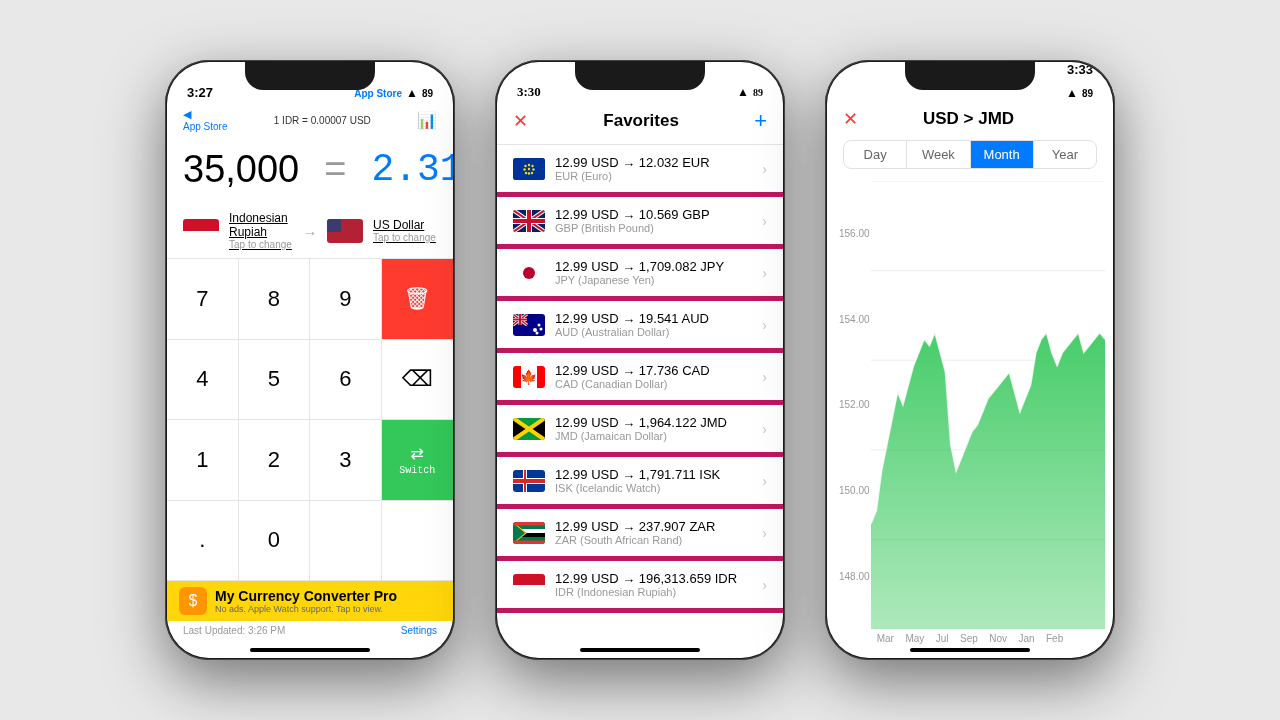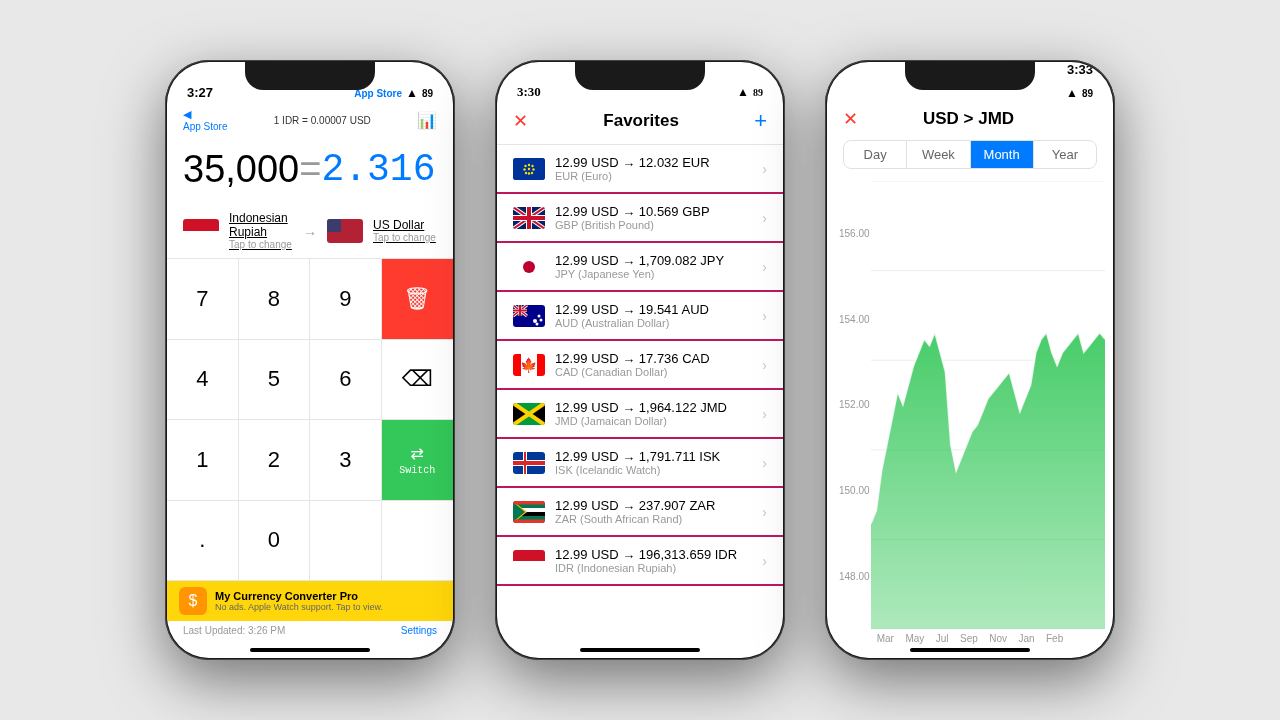--- a/index.html
+++ b/index.html
@@ -88,21 +88,21 @@
     .top-bar-title { font-size: 10px; font-weight: 500; color: #333; text-align: center; flex: 1; }
     .top-bar-icon { color: #007aff; }
 
     .converter-display {
       padding: 8px 16px 12px;
       flex-shrink: 0;
     }
     .converter-equation {
       display: flex;
       align-items: center;
-      gap: 0;
+      gap: 25px;
       font-size: 38px;
       font-weight: 300;
     }
     .eq-sign { color: #999; }
     .eq-result { color: #007aff; font-family: Liberation Mono, monospace; }
 
     .currency-row {
       display: flex;
       align-items: center;
       padding: 8px 16px;
@@ -175,21 +175,21 @@
       width: 28px;
       height: 28px;
       background: #ff9500;
       border-radius: 6px;
       display: flex;
       align-items: center;
       justify-content: center;
       font-size: 16px;
       color: #fff;
     }
-    .ad-text { font-size: 11px; font-weight: 600; }
+    .ad-text { font-size: 14px; font-weight: 600; }
     .ad-sub { font-size: 9px; color: #666; }
 
     .bottom-bar {
       padding: 4px 16px 8px;
       display: flex;
       align-items: center;
       justify-content: space-between;
       flex-shrink: 0;
     }
     .last-updated { font-size: 10px; color: #999; }
@@ -215,21 +215,21 @@
     }
     .favorites-title { font-size: 17px; font-weight: 600; }
     .fav-x { color: #ff3b30; font-size: 18px; cursor: pointer; }
     .fav-plus { color: #007aff; font-size: 22px; cursor: pointer; font-weight: 300; }
 
     .favorites-list { flex: 1; overflow-y: auto; }
     .fav-item {
       display: flex;
       align-items: center;
       padding: 10px 16px;
-      border-bottom: 2px solid #be185d;
+      border-bottom: 5px solid #be185d;
       gap: 10px;
     }
     .fav-flag {
       width: 32px;
       height: 22px;
       border-radius: 3px;
       flex-shrink: 0;
       overflow: hidden;
     }
     .fav-text { flex: 1; }

